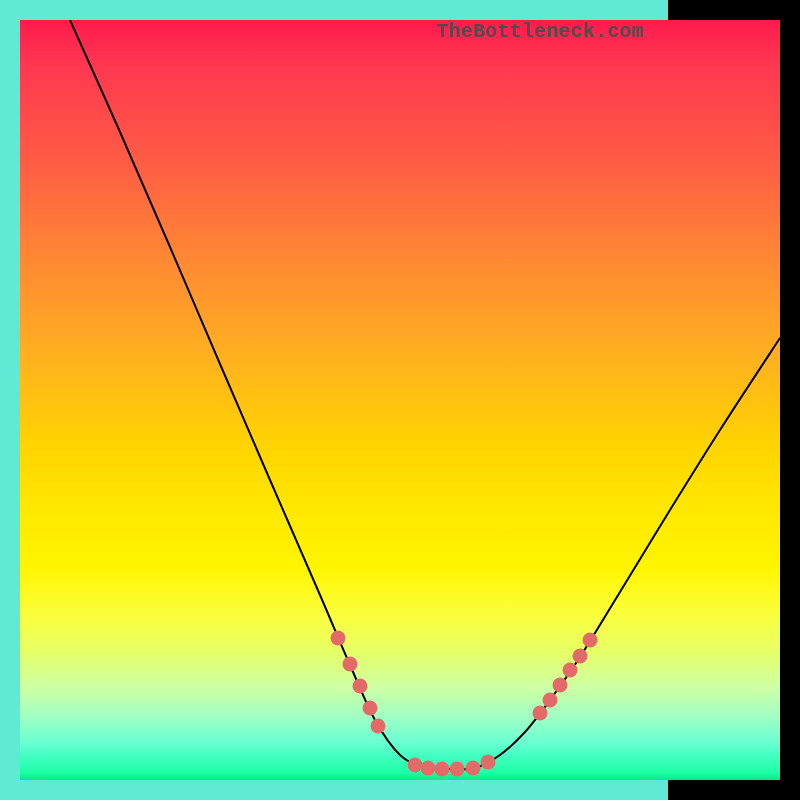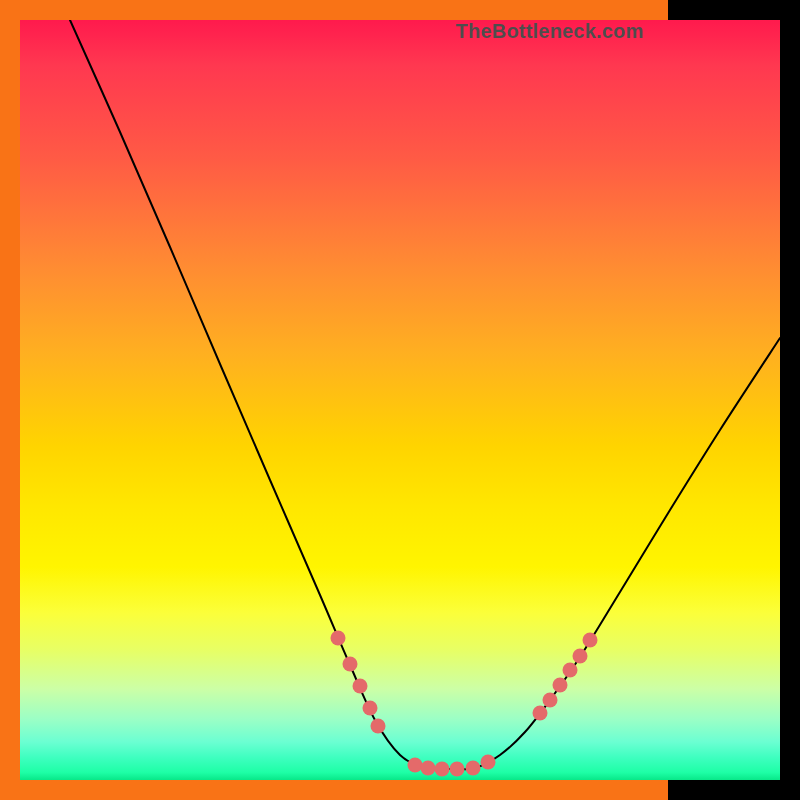--- a/index.html
+++ b/index.html
@@ -10,21 +10,22 @@
     background: #000;
     overflow: hidden;
     font-family: Arial, Helvetica, sans-serif;
   }
   .frame {
     position: absolute;
     left: 0;
     top: 0;
     width: 668px;
     height: 800px;
-    background: #f97316;
+    background: #5eead4;
+    font-family: Liberation Mono, monospace;
   }
   .plot {
     position: absolute;
     left: 20px;
     top: 20px;
     width: 760px;
     height: 760px;
     overflow: hidden;
   }
   .gradient {

